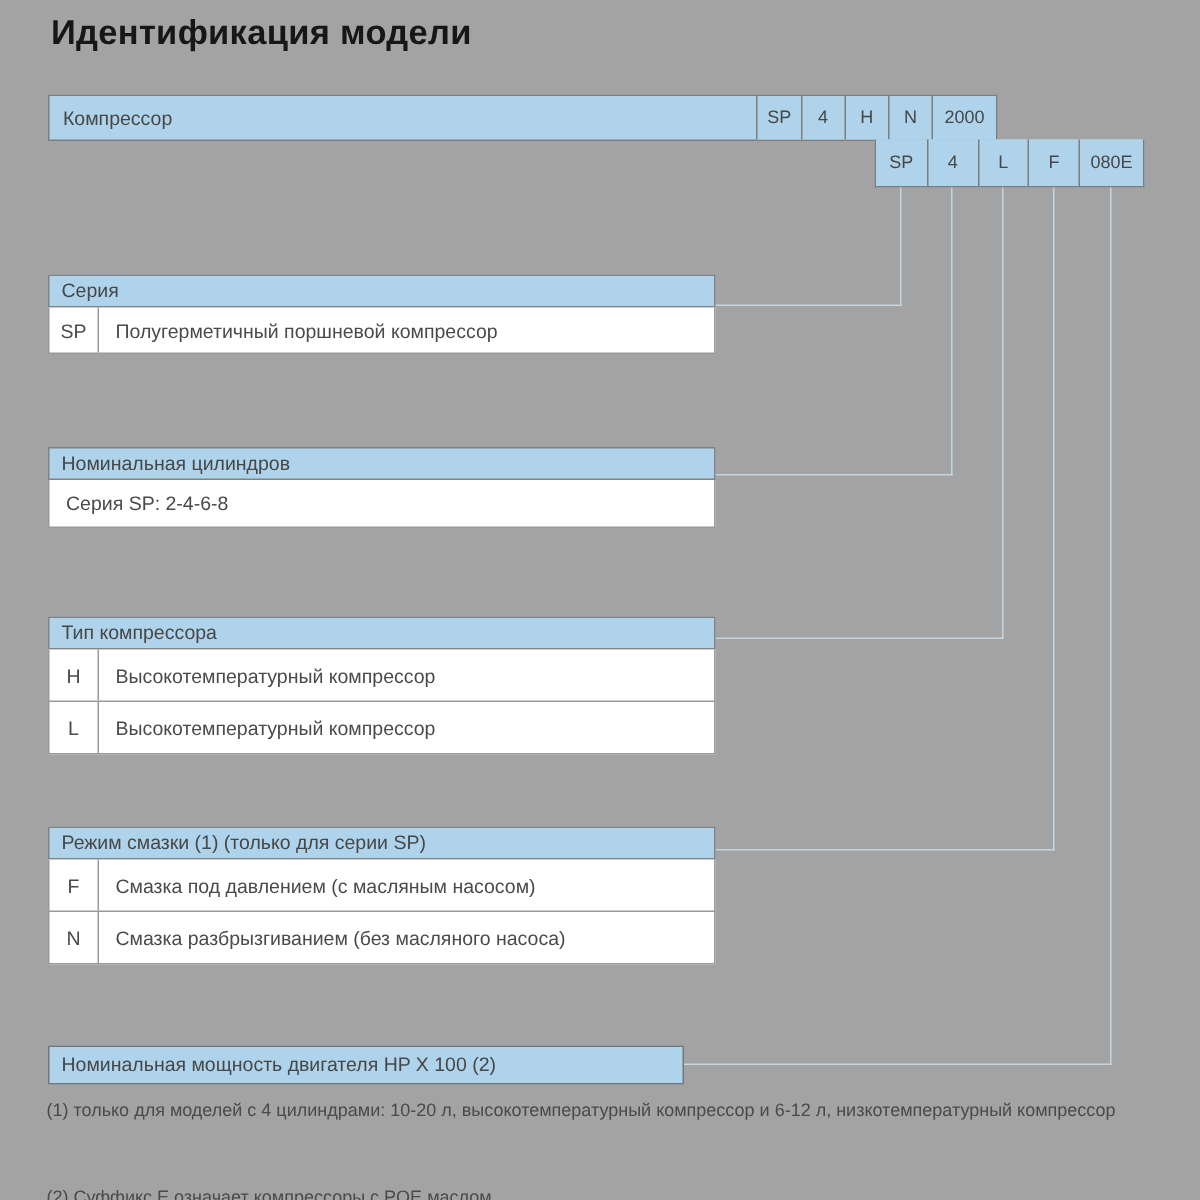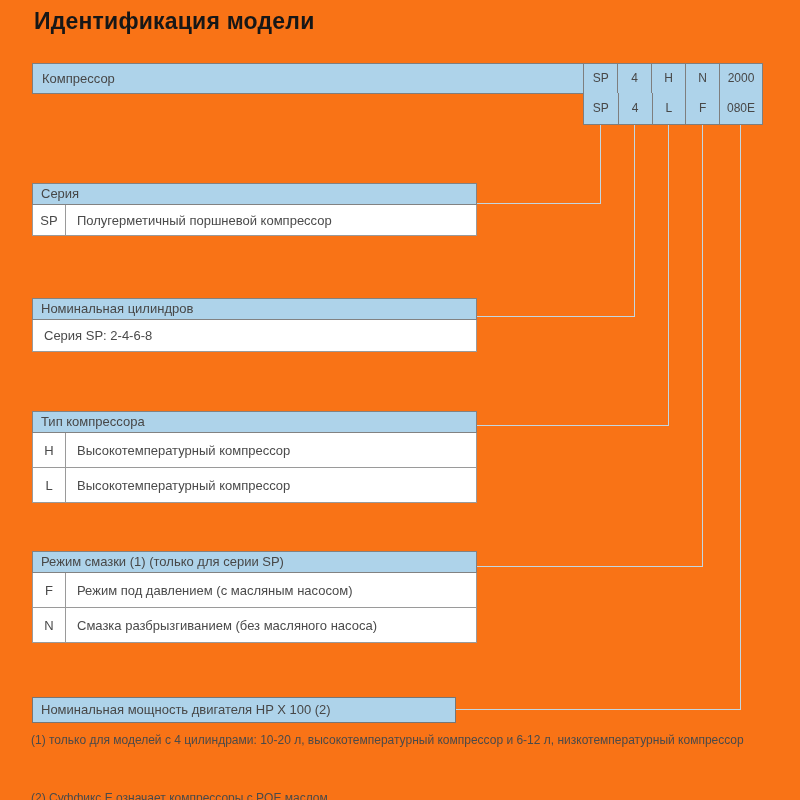--- a/index.html
+++ b/index.html
@@ -5,36 +5,36 @@
   * { margin: 0; padding: 0; box-sizing: border-box; }
   html, body { background: #ffffff; }
   body {
     font-family: "Liberation Sans", sans-serif;
     color: #4a4a4a;
   }
   #page {
     position: relative;
     width: 800px;
     height: 800px;
-    background: #f97316;
+    background: #a3a3a3;
     overflow: hidden;
   }
   .title {
     position: absolute;
     left: 34px; top: 8px;
     font-size: 23px;
     font-weight: bold;
     color: #171717;
     letter-spacing: 0.2px;
   }
   
   .top-strip {
     position: absolute;
     left: 32px; top: 63px;
-    width: 731px; height: 31px;
+    width: 633px; height: 31px;
     display: flex;
     border: 1px solid #7e7e7e;
     background: #aed3ea;
   }
   .top-strip .label-cell {
     width: 551px;
     font-size: 13px;
     line-height: 29px;
     padding-left: 9px;
     color: #474747;
@@ -198,21 +198,21 @@
     <div class="row h35">
       <div class="code">L</div>
       <div class="desc">Высокотемпературный компрессор</div>
     </div>
   </div>
 
   <div class="section" id="sec-lube">
     <div class="hdr">Режим смазки (1) (только для серии SP)</div>
     <div class="row h35">
       <div class="code">F</div>
-      <div class="desc">Режим под давлением (с масляным насосом)</div>
+      <div class="desc">Смазка под давлением (с масляным насосом)</div>
     </div>
     <div class="row h35">
       <div class="code">N</div>
       <div class="desc">Смазка разбрызгиванием (без масляного насоса)</div>
     </div>
   </div>
 
   <div id="sec-power">Номинальная мощность двигателя HP X 100 (2)</div>
 
   <div class="footnote" id="fn1">(1) только для моделей с 4 цилиндрами: 10-20 л, высокотемпературный компрессор и 6-12 л, низкотемпературный компрессор</div>

